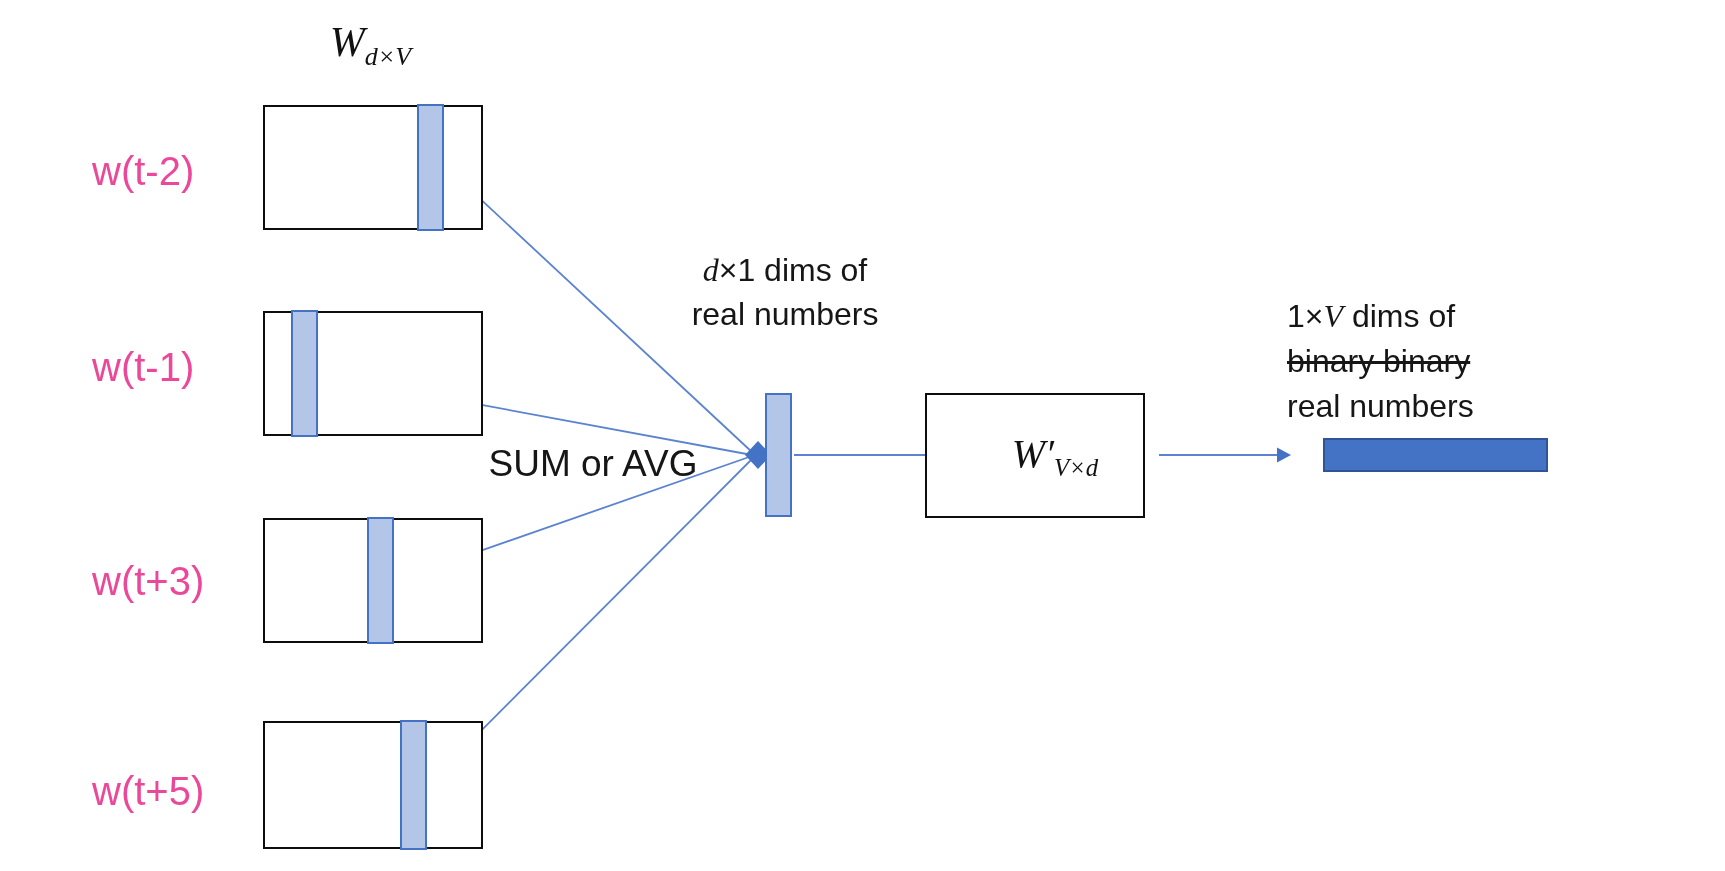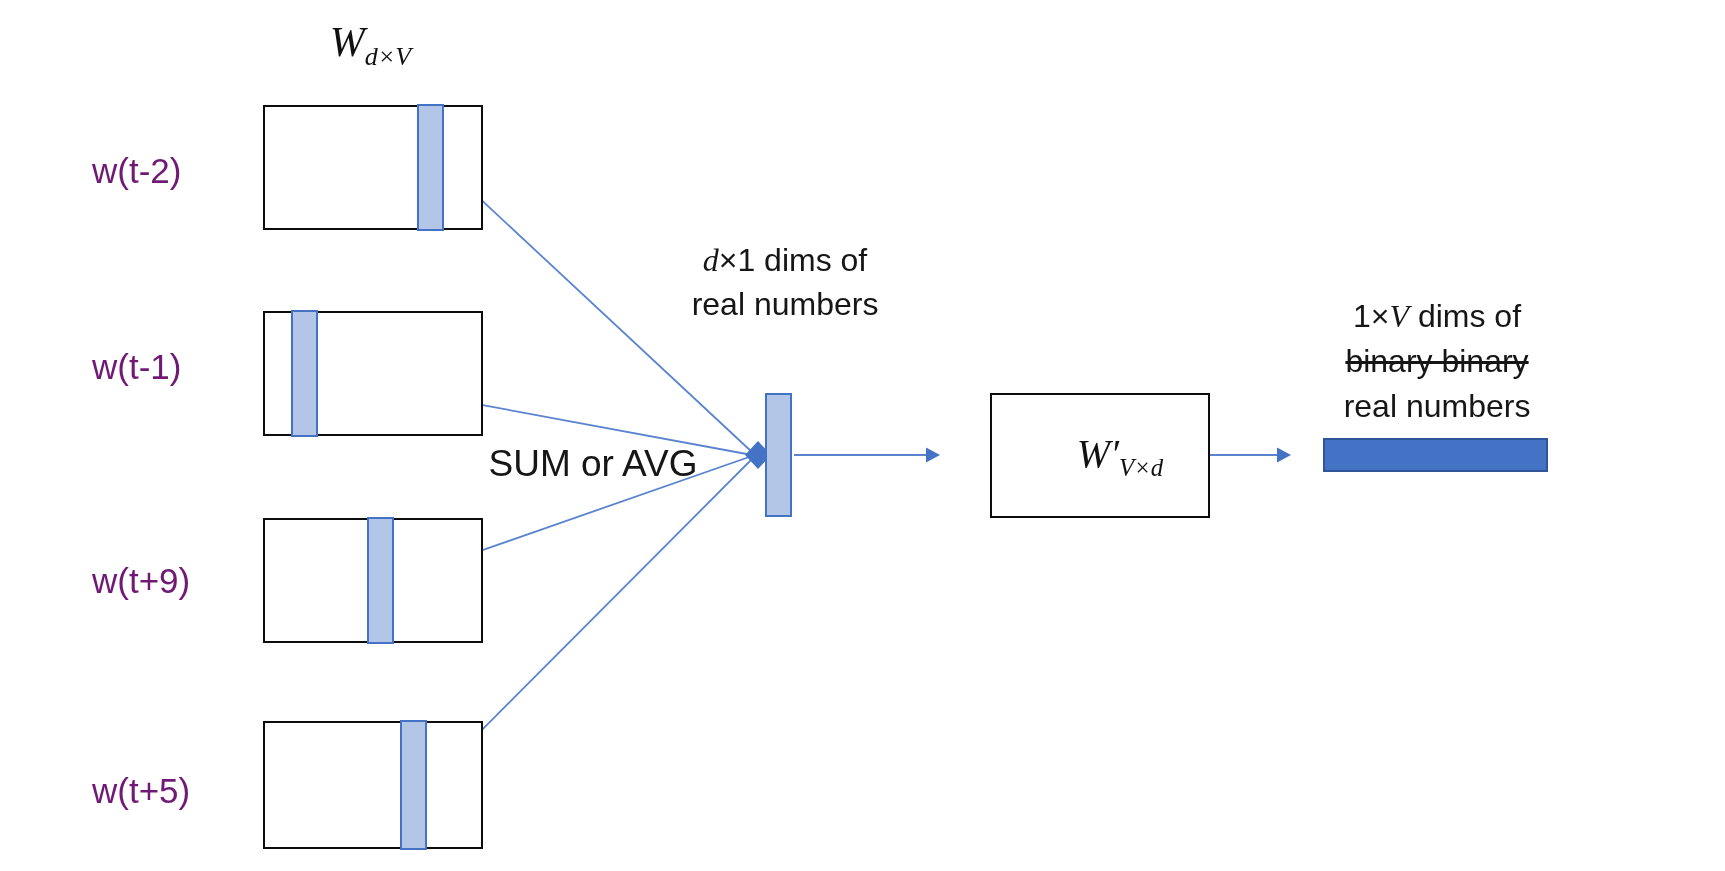--- a/index.html
+++ b/index.html
@@ -40,23 +40,23 @@
     left: 278px; top: 18px;
     width: 185px;
     text-align: center;
     font-size: 42px;
     color: #111;
   }
 
   .word-label {
     position: absolute;
     left: 92px;
-    font-size: 35px;
+    font-size: 40px;
     line-height: 42px;
-    color: #701a75;
+    color: #ec4899;
     white-space: nowrap;
   }
   .onehot-rect {
     position: absolute;
     left: 263px;
     width: 220px; height: 125px;
     border: 2.5px solid #0d0d0d;
     background: #ffffff;
     box-sizing: border-box;
   }
@@ -75,38 +75,38 @@
     left: 443px; top: 444px;
     width: 300px;
     text-align: center;
     font-size: 37px;
     line-height: 40px;
     white-space: nowrap;
   }
 
   .hidden-caption {
     position: absolute;
-    left: 635px; top: 238px;
+    left: 635px; top: 248px;
     width: 300px;
     text-align: center;
     font-size: 32px;
     line-height: 44px;
   }
   .hidden-bar {
     position: absolute;
     left: 765px; top: 393px;
     width: 27px; height: 124px;
     background: #b4c6e7;
     border: 2.5px solid #4472c4;
     box-sizing: border-box;
   }
 
   .proj-box {
     position: absolute;
-    left: 990px; top: 393px;
+    left: 925px; top: 393px;
     width: 220px; height: 125px;
     border: 2.5px solid #0d0d0d;
     background: #ffffff;
     box-sizing: border-box;
     display: flex;
     align-items: center;
     justify-content: center;
     font-size: 40px;
     color: #111;
     padding-left: 40px;
@@ -118,21 +118,20 @@
     text-align: center;
     font-size: 32px;
     line-height: 47px;
     white-space: nowrap;
   }
 
   .output-caption {
     position: absolute;
     left: 1287px; top: 294px;
     width: 300px;
-    text-align: center;
     font-size: 32px;
     line-height: 45px;
     white-space: nowrap;
   }
   .struck {
     text-decoration: line-through;
     text-decoration-thickness: 3px;
   }
   .output-bar {
     position: absolute;
@@ -167,21 +166,21 @@
   <div class="word-label" style="top:150px">w(t-2)</div>
   <div class="onehot-rect" style="top:105px">
     <div class="onehot-col" style="left:152px"></div>
   </div>
 
   <div class="word-label" style="top:346px">w(t-1)</div>
   <div class="onehot-rect" style="top:311px">
     <div class="onehot-col" style="left:26px"></div>
   </div>
 
-  <div class="word-label" style="top:560px">w(t+9)</div>
+  <div class="word-label" style="top:560px">w(t+3)</div>
   <div class="onehot-rect" style="top:518px">
     <div class="onehot-col" style="left:102px"></div>
   </div>
 
   <div class="word-label" style="top:770px">w(t+5)</div>
   <div class="onehot-rect" style="top:721px; height:128px">
     <div class="onehot-col" style="left:135px"></div>
   </div>
 
   <div class="sum-label">SUM or AVG</div>

